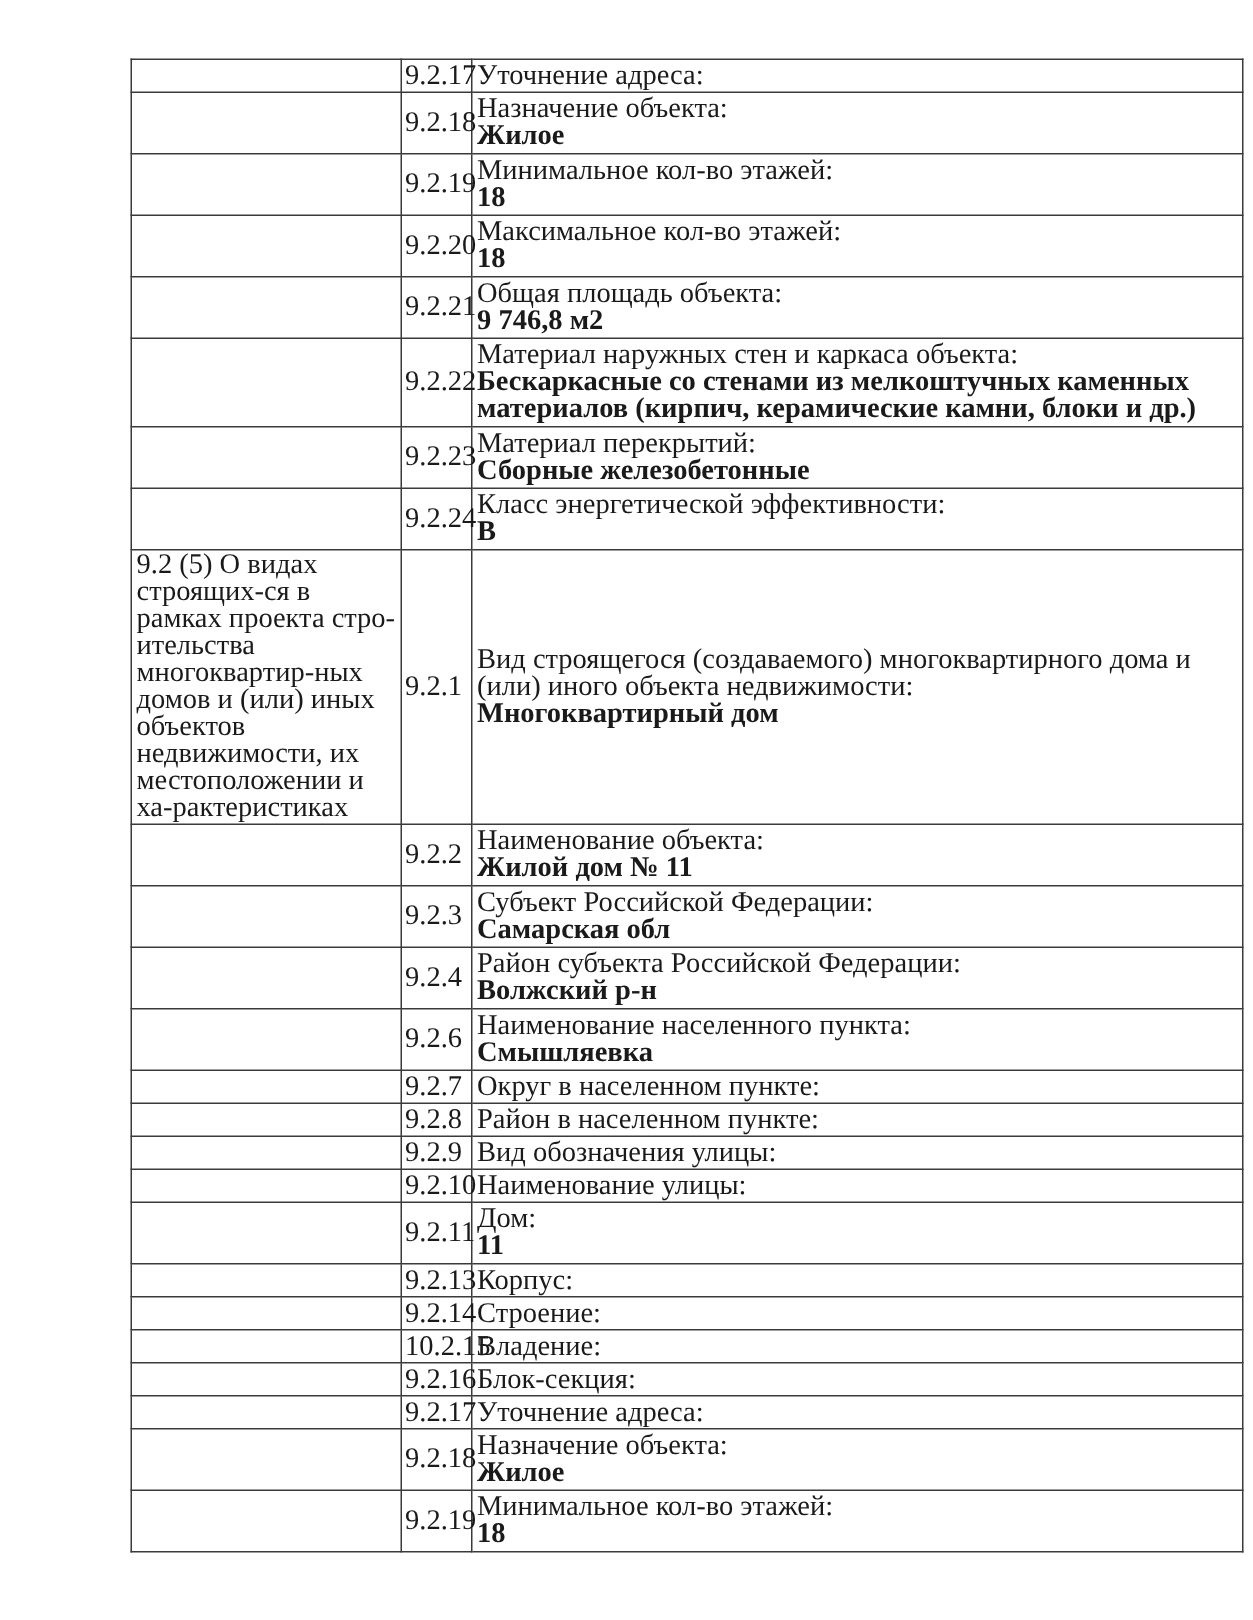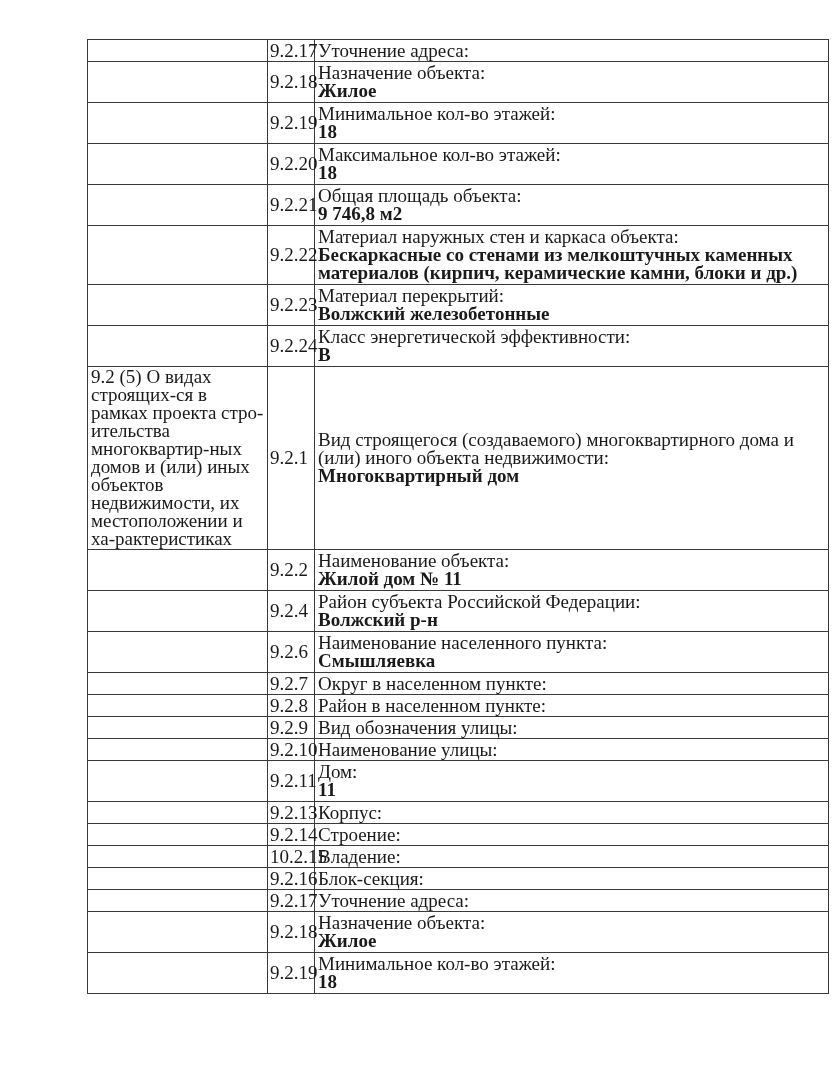--- a/index.html
+++ b/index.html
@@ -89,21 +89,21 @@
       <td>
           <span class="label">Материал наружных стен и каркаса объекта:</span>
           <span class="value">Бескаркасные со стенами из мелкоштучных каменных материалов (кирпич, керамические камни, блоки и др.)</span>
         </td>
     </tr>
     <tr class="double">
       <td class="section"></td>
       <td class="code">9.2.23</td>
       <td>
           <span class="label">Материал перекрытий:</span>
-          <span class="value">Волжский железобетонные</span>
+          <span class="value">Сборные железобетонные</span>
         </td>
     </tr>
     <tr class="double">
       <td class="section"></td>
       <td class="code">9.2.24</td>
       <td>
           <span class="label">Класс энергетической эффективности:</span>
           <span class="value">В</span>
         </td>
     </tr>
@@ -114,20 +114,28 @@
           <span class="label">Вид строящегося (создаваемого) многоквартирного дома и (или) иного объекта недвижимости:</span>
           <span class="value">Многоквартирный дом</span>
         </td>
     </tr>
     <tr class="double">
       <td class="section"></td>
       <td class="code">9.2.2</td>
       <td>
           <span class="label">Наименование объекта:</span>
           <span class="value">Жилой дом № 11</span>
+        </td>
+    </tr>
+    <tr class="double">
+      <td class="section"></td>
+      <td class="code">9.2.3</td>
+      <td>
+          <span class="label">Субъект Российской Федерации:</span>
+          <span class="value">Самарская обл</span>
         </td>
     </tr>
     <tr class="double">
       <td class="section"></td>
       <td class="code">9.2.4</td>
       <td>
           <span class="label">Район субъекта Российской Федерации:</span>
           <span class="value">Волжский р-н</span>
         </td>
     </tr>

